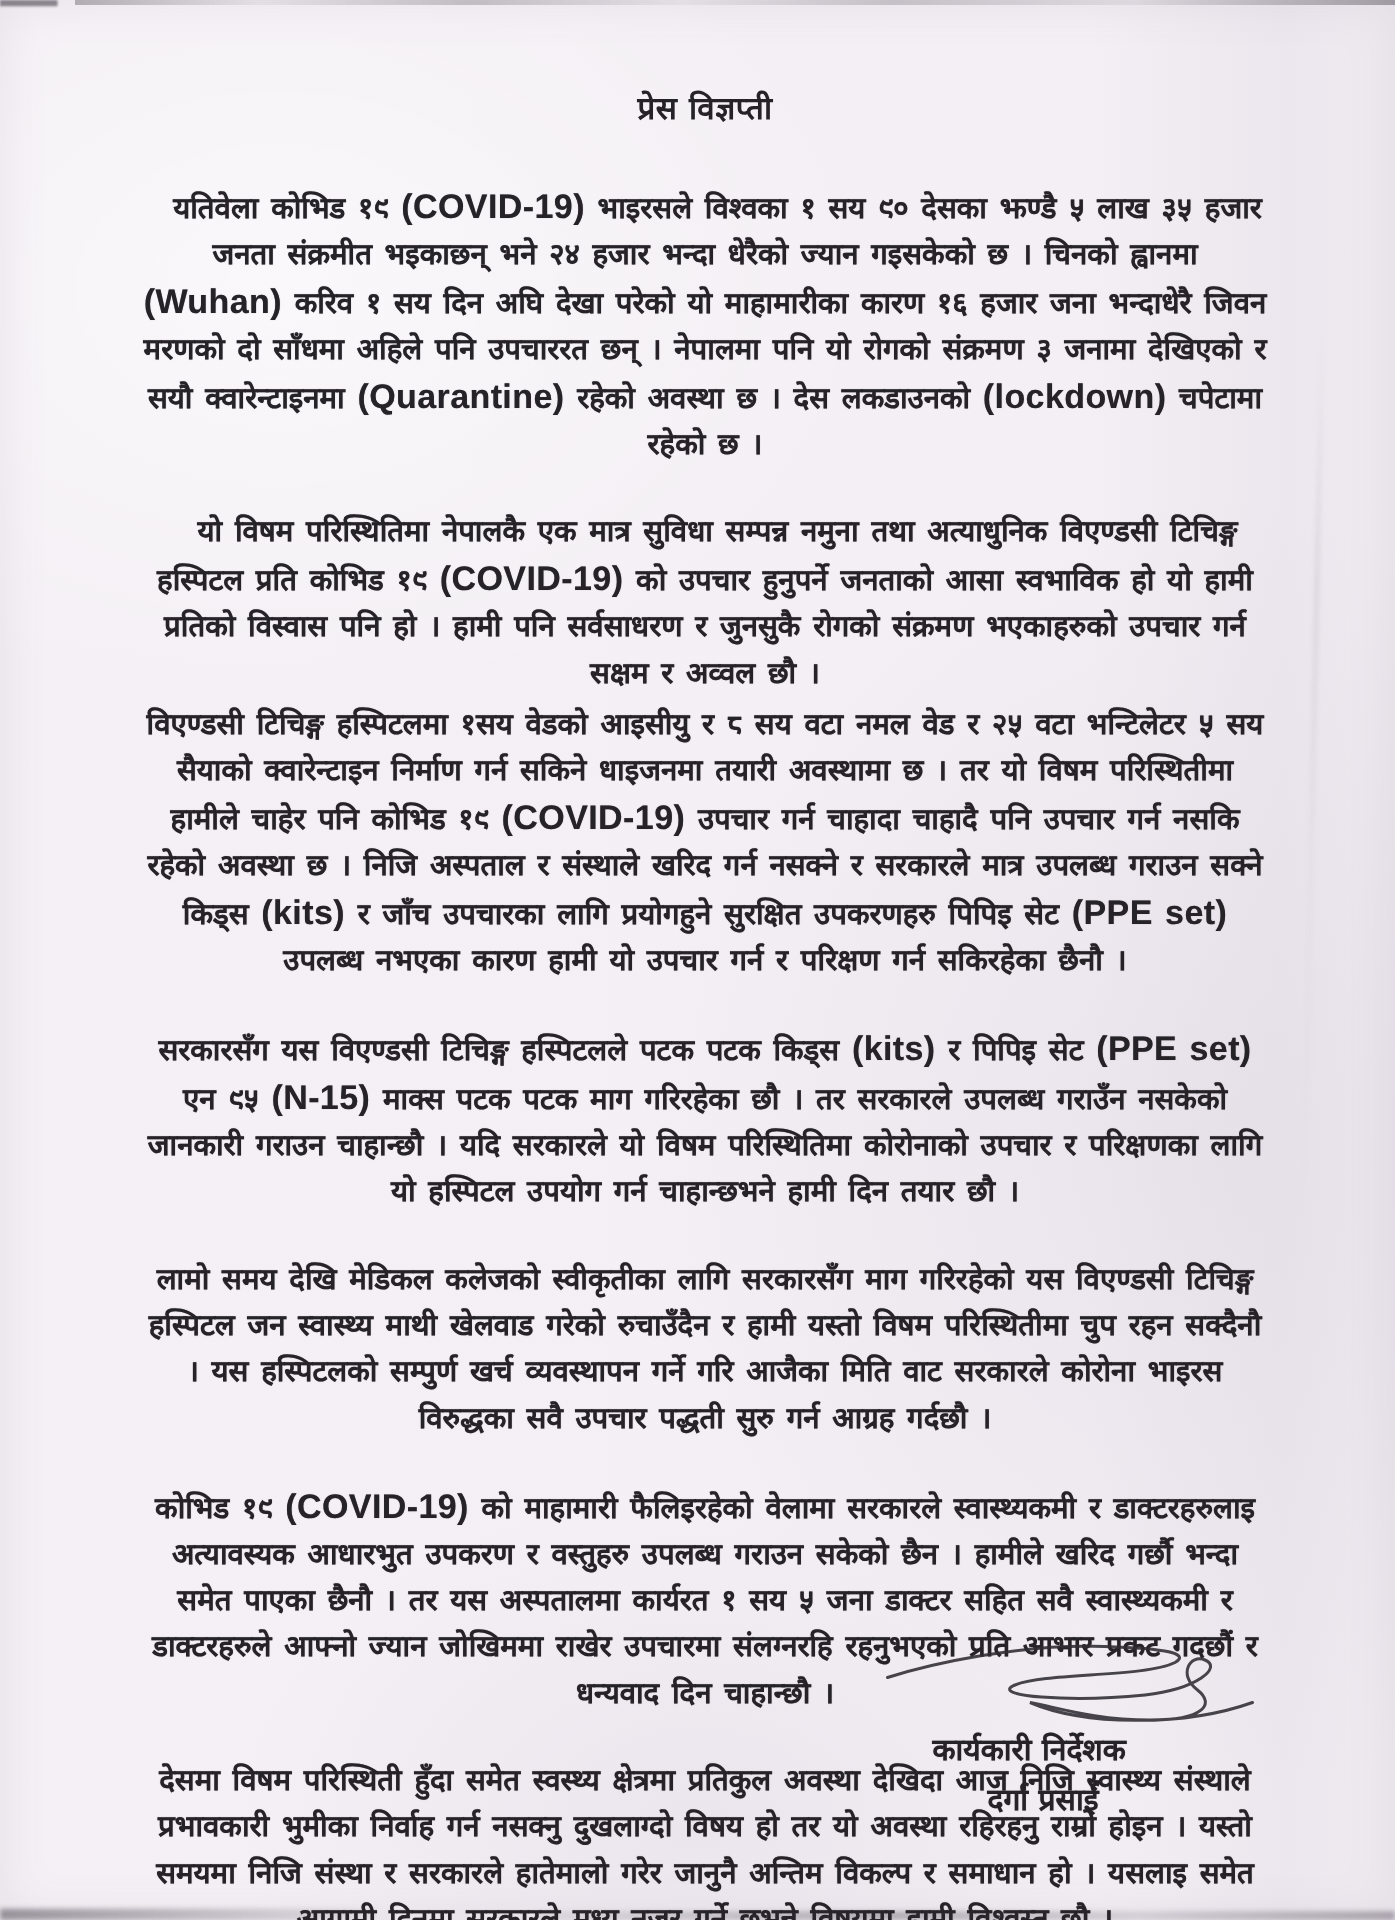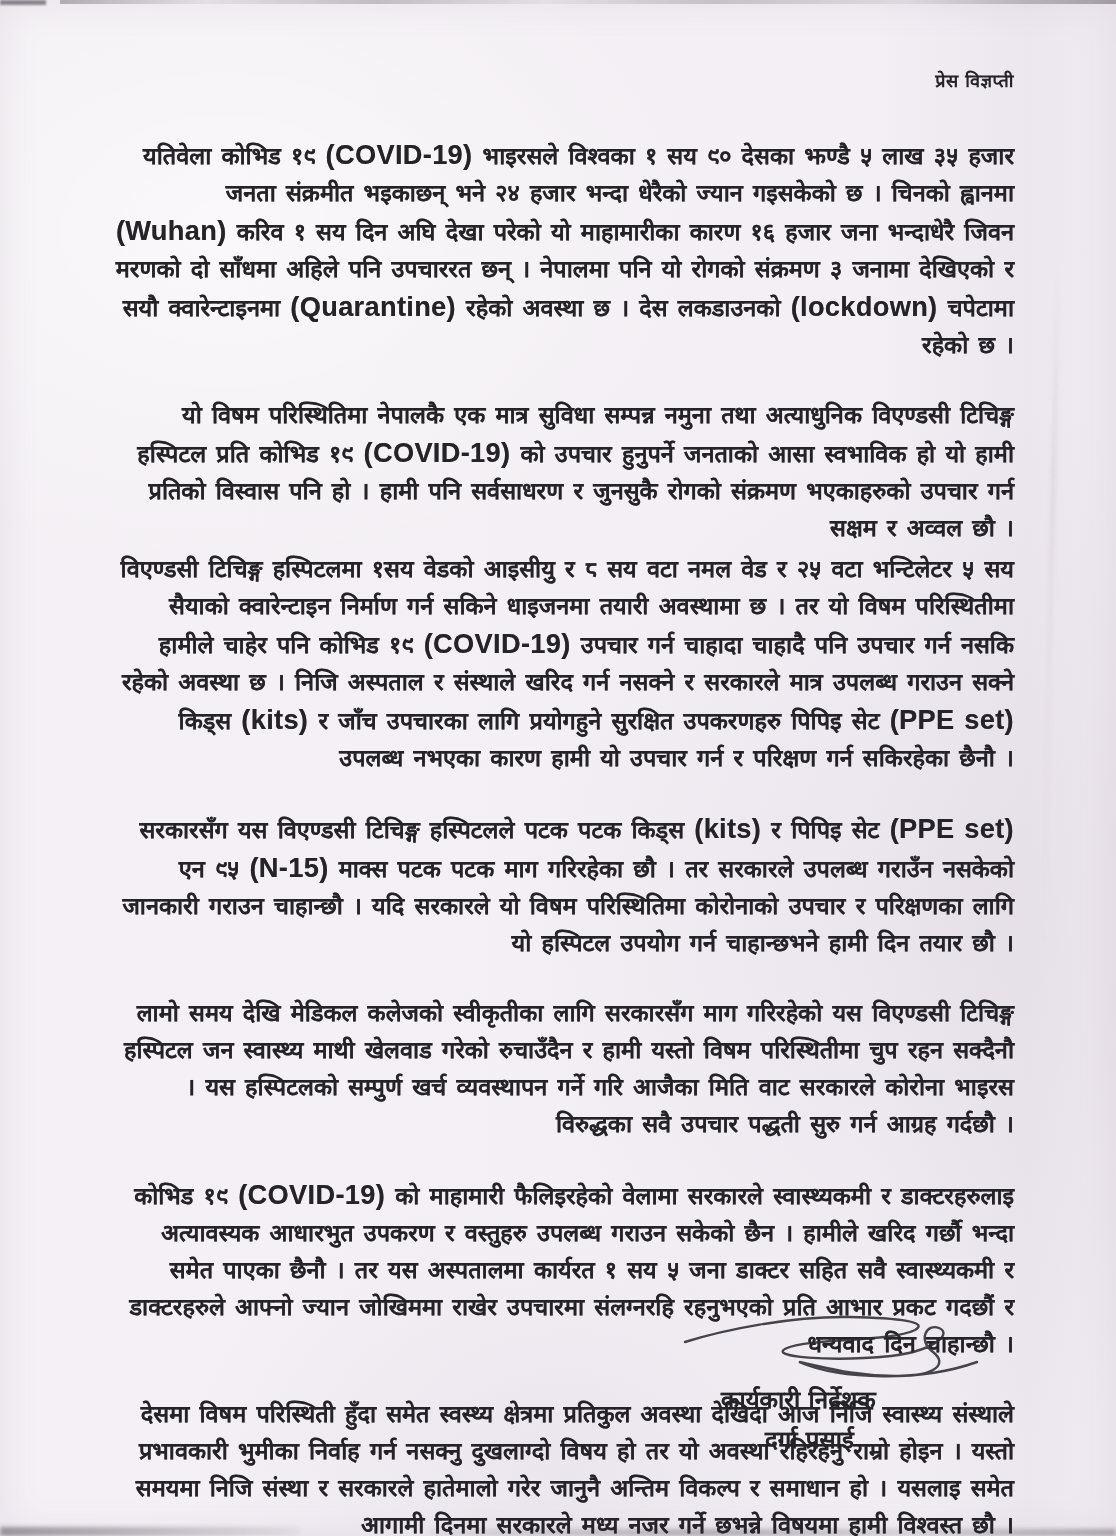--- a/index.html
+++ b/index.html
@@ -45,41 +45,41 @@
   .crease{
     position:absolute;top:260px;right:64px;width:3px;height:700px;
     background:linear-gradient(180deg,rgba(150,135,160,0),rgba(150,135,160,.25) 30%,rgba(150,135,160,.08) 60%,rgba(150,135,160,0));
     filter:blur(2px);transform:rotate(1.2deg);
   }
   .content{
     position:absolute;top:68px;left:114px;width:900px;
     color:#262328;
   }
   .doc-title{
-    text-align:right;
-    font-size:18px;font-weight:600;
+    text-align:center;
+    font-size:25px;font-weight:600;
     letter-spacing:.5px;
     margin:0 0 44px 0;
   }
   .para{
     font-size:23.5px;line-height:37px;font-weight:600;
     margin:0 0 33px 0;
-    text-align:right;
+    text-align:center;
     word-spacing:2px;
     text-shadow:0 0 .6px rgba(38,35,40,.55);
   }
   .para.indent{text-indent:20px;}
   .para.tight{margin-bottom:4px;}
   .latin{
     font-family:"Liberation Sans","DejaVu Sans",sans-serif;
     font-size:1.16em;font-weight:600;letter-spacing:.3px;
     white-space:nowrap;
   }
   .signature-block{
-    position:absolute;top:1306px;left:663px;width:340px;
+    position:absolute;top:1306px;left:688px;width:340px;
   }
   .signature-scribble-wrap{margin-left:18px;}
   .sig-role,.sig-name{
     font-size:24px;font-weight:600;line-height:40px;margin:0;
     color:#262328;text-shadow:0 0 .6px rgba(38,35,40,.5);
   }
   .sig-role{margin-left:58px;margin-top:-18px;}
   .sig-name{margin-left:102px;}
 </style>
 </head>

